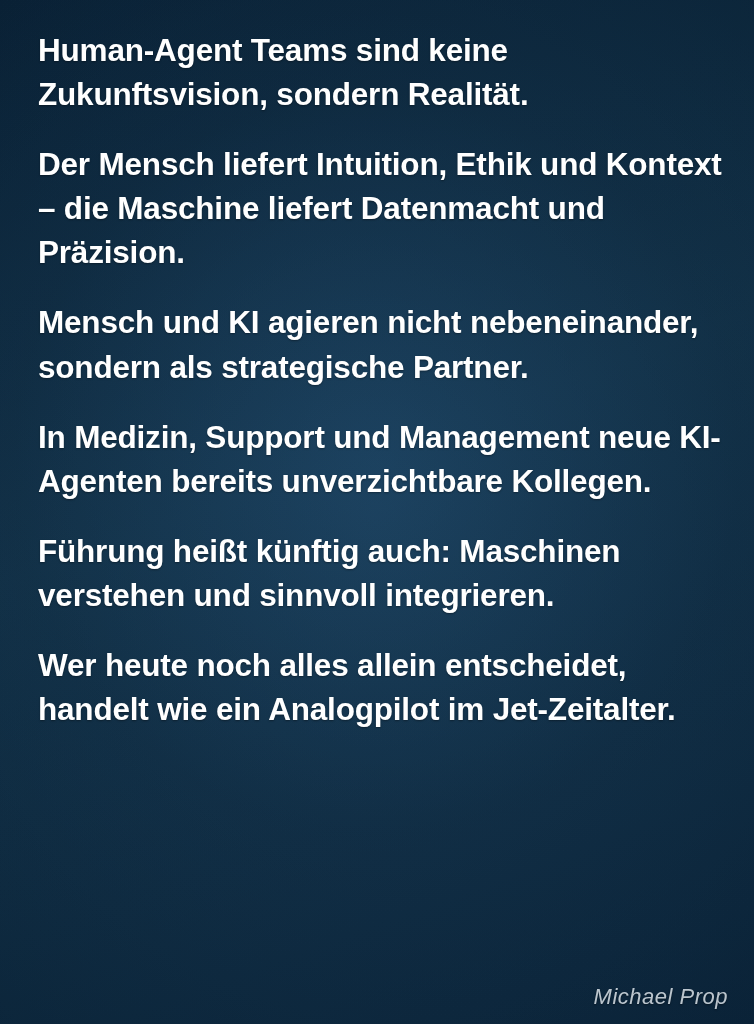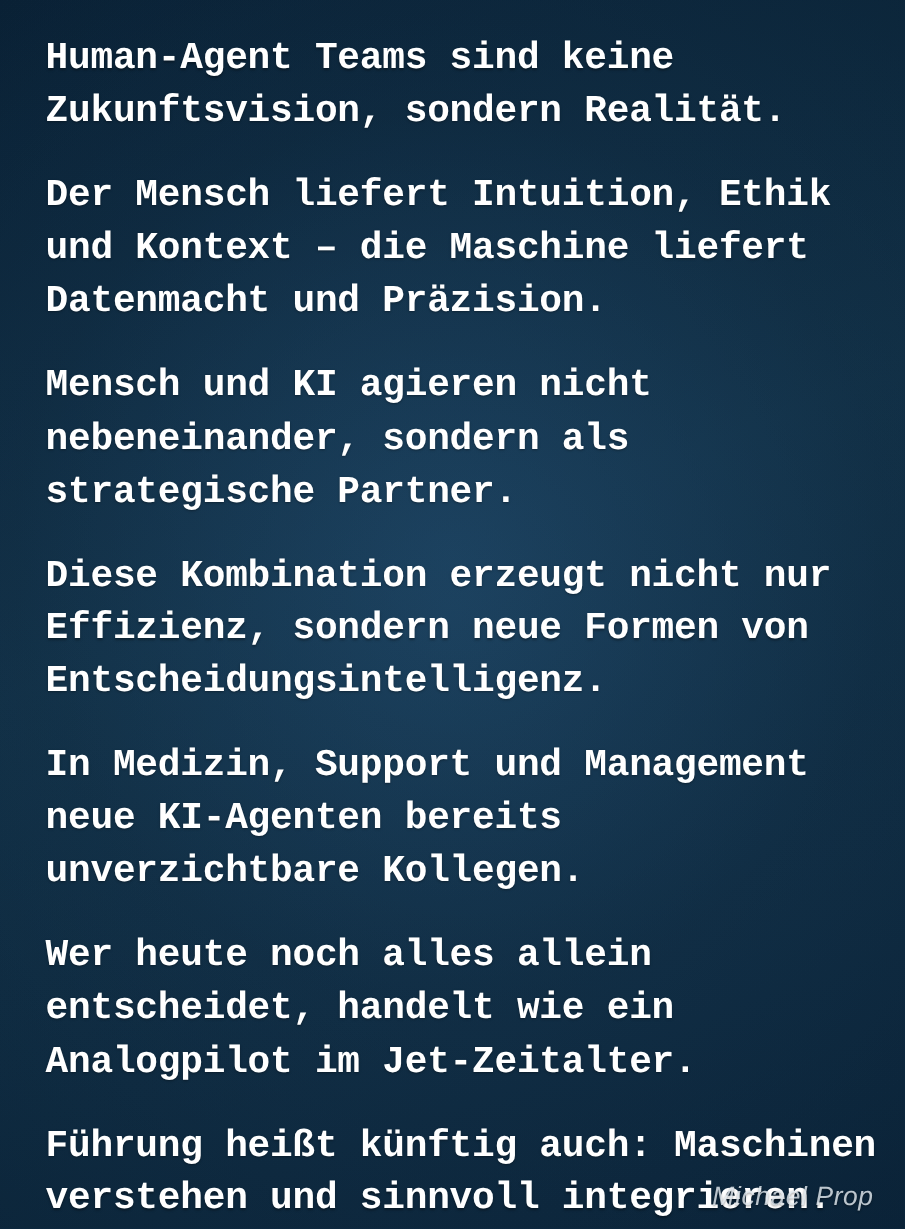--- a/index.html
+++ b/index.html
@@ -36,21 +36,20 @@
   }
   .statement {
     color: #ffffff;
     font-size: 31.5px;
     line-height: 1.40;
     font-weight: 700;
     letter-spacing: -0.2px;
     margin: 0 0 26px 0;
     text-shadow: 0 1px 2px rgba(0,0,0,0.35);
     max-width: 700px;
-    font-family: Liberation Mono, monospace;
   }
   .statement:last-child {
     margin-bottom: 0;
   }
   .signature {
     position: absolute;
     right: 26px;
     bottom: 14px;
     z-index: 3;
     color: rgba(233,240,246,0.80);
@@ -62,19 +61,18 @@
   }
 </style>
 </head>
 <body>
 
 <div class="poster">
   <div class="statements">
     <p class="statement">Human-Agent Teams sind keine Zukunftsvision, sondern Realität.</p>
     <p class="statement">Der Mensch liefert Intuition, Ethik und Kontext – die Maschine liefert Datenmacht und Präzision.</p>
     <p class="statement">Mensch und KI agieren nicht nebeneinander, sondern als strategische Partner.</p>
-    <p class="statement">Diese Kombination erzeugt nicht nur Effizienz, sondern neue Formen von Entscheidungsintelligenz.</p>
     <p class="statement">In Medizin, Support und Management neue KI-Agenten bereits unverzichtbare Kollegen.</p>
+    <p class="statement">Führung heißt künftig auch: Maschinen verstehen und sinnvoll integrieren.</p>
     <p class="statement">Wer heute noch alles allein entscheidet, handelt wie ein Analogpilot im Jet-Zeitalter.</p>
-    <p class="statement">Führung heißt künftig auch: Maschinen verstehen und sinnvoll integrieren.</p>
   </div>
   <div class="signature">Michael Prop</div>
 </div>
 
 </body></html>

